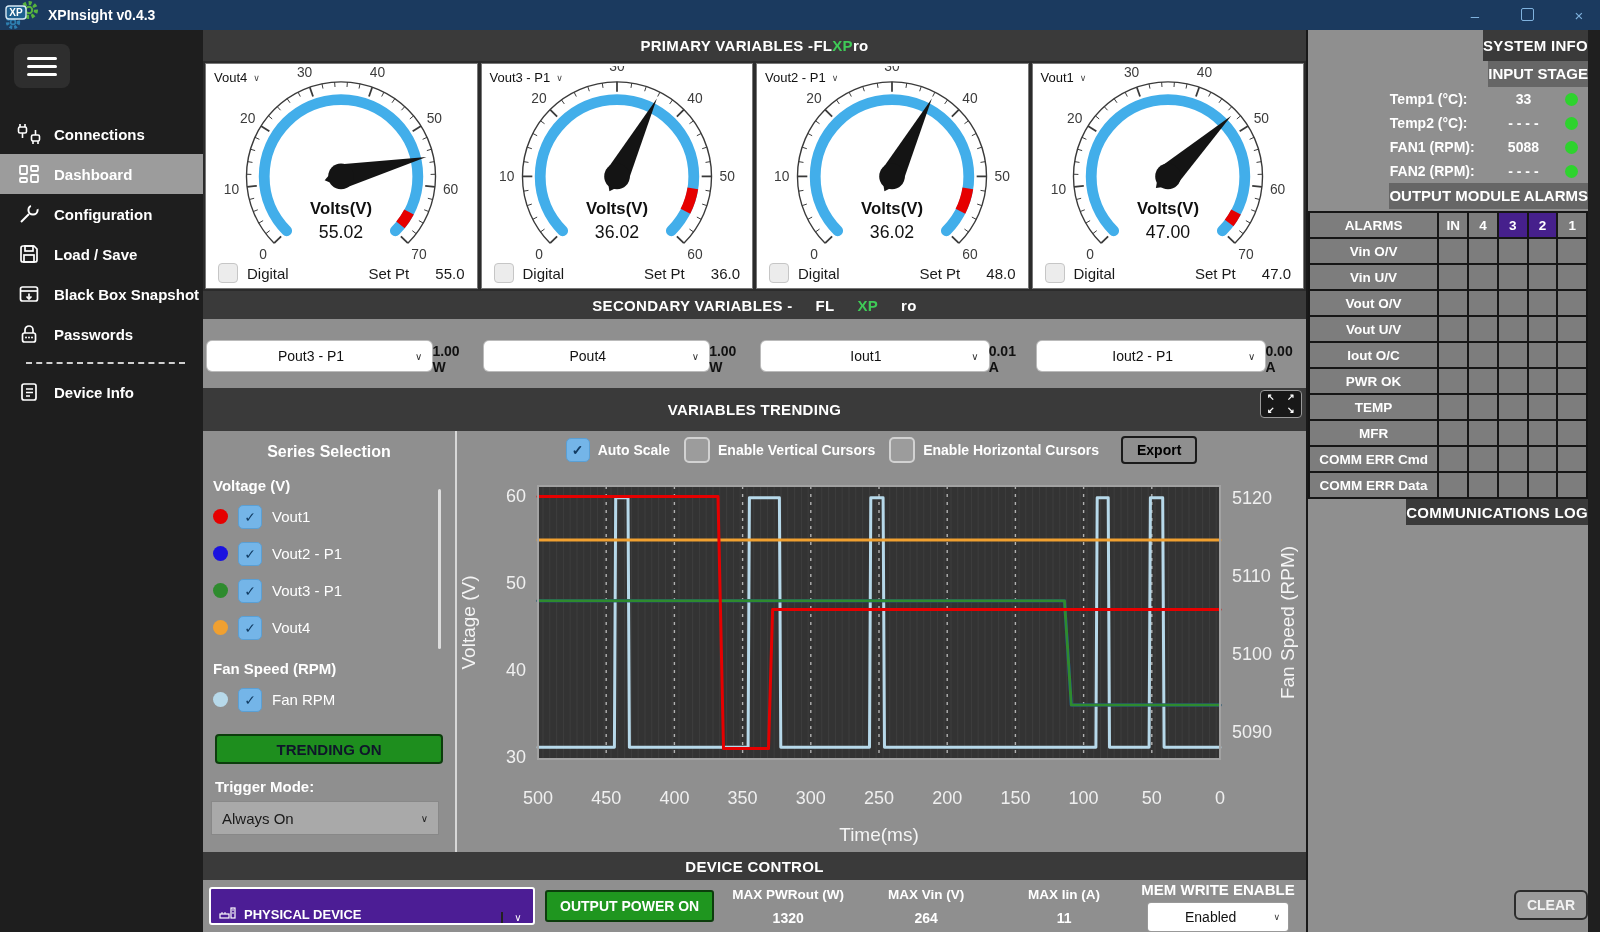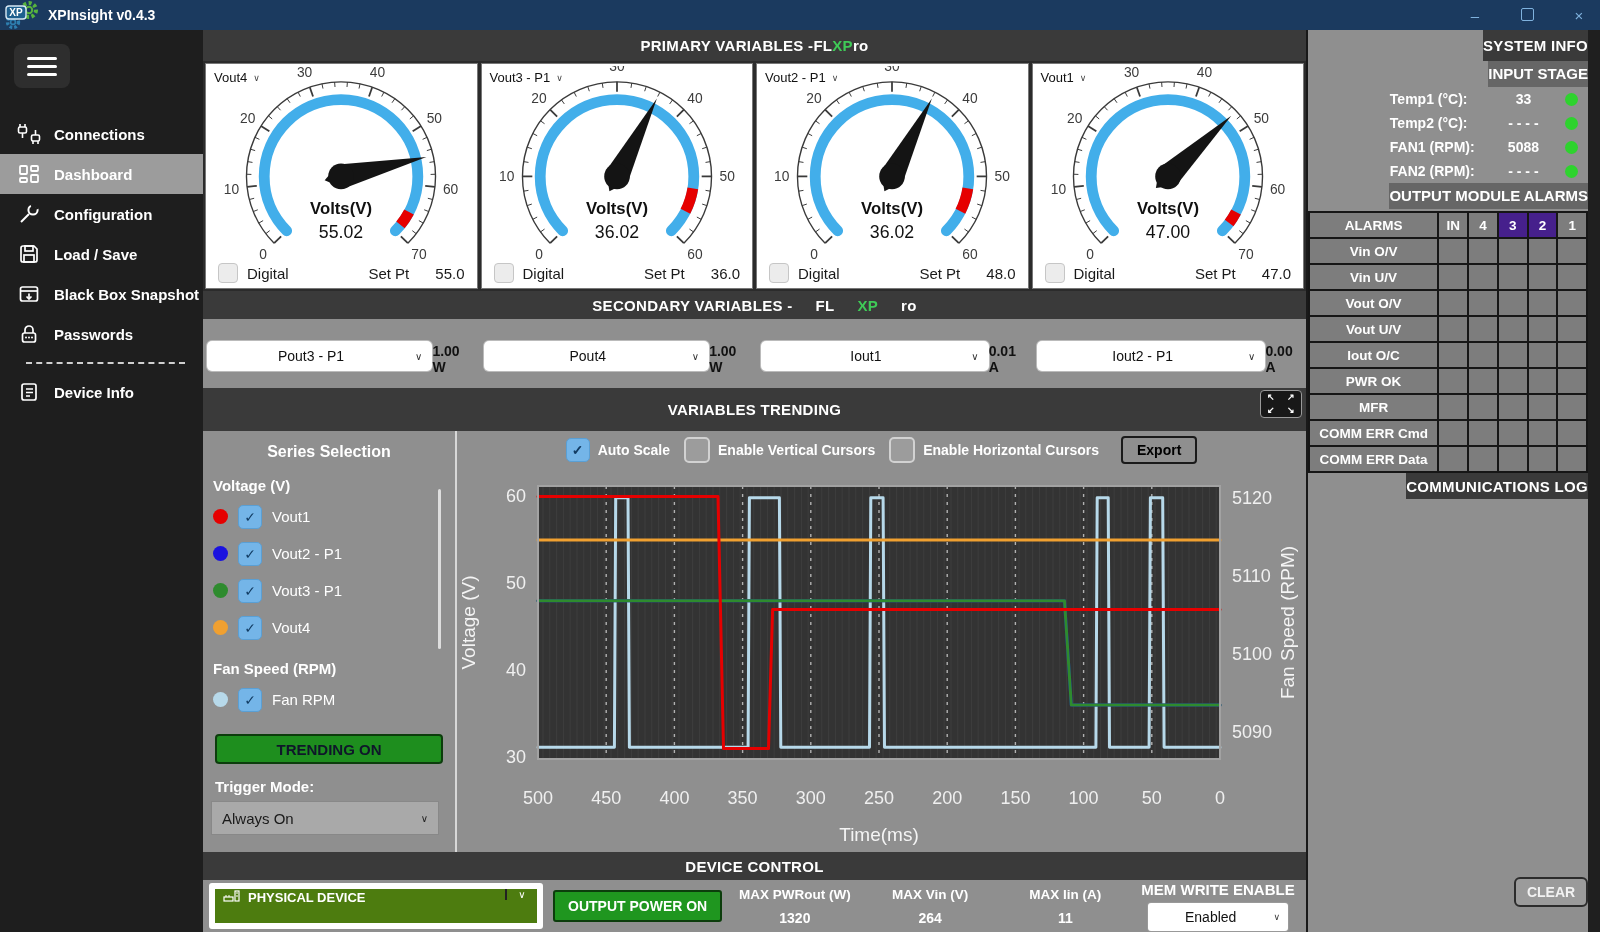--- a/index.html
+++ b/index.html
@@ -64,21 +64,21 @@
   .trend-btn{display:block;margin:16px auto 0 auto;width:228px;height:30px;background:#1e8e1e;border:2px solid #0c3d0c;border-radius:4px;color:#0f172a;font-weight:bold;font-size:15px;font-family:"Liberation Sans",sans-serif;cursor:pointer;}
   .trig-label{font-size:15px;font-weight:bold;margin:14px 0 6px 12px;}
   .trig-select{width:226px;height:32px;margin-left:8px;background:#a9a9a9;border:1px solid #888;display:flex;align-items:center;font-size:15px;color:#1a1a1a;cursor:pointer;}
   .trig-select .lbl{flex:1;padding-left:10px;}
   .trig-select .chev{margin-right:10px;font-size:10px;color:#222;}
   .chart-toolbar{height:38px;display:flex;align-items:center;justify-content:center;gap:14px;color:#fff;font-size:14px;font-weight:bold;flex:none;}
   .tb-item{display:flex;align-items:center;gap:8px;}
   .export-btn{background:transparent;border:2px solid #1a1a1a;border-radius:4px;height:28px;padding:0 14px;font-size:14px;font-weight:bold;color:#000;font-family:"Liberation Sans",sans-serif;margin-left:8px;cursor:pointer;}
   
   .dc-bar{flex:1;background:#8f8f8f;display:flex;align-items:center;padding:0 6px;gap:10px;}
-  .phys-select{width:322px;height:34px;background:#4d7c0f;border:6px solid #ffffff;border-radius:3px;display:flex;align-items:flex-start;color:#fff;cursor:pointer;flex:none;}
+  .phys-select{width:322px;height:34px;background:#4c1d95;border:2px solid #ffffff;border-radius:3px;display:flex;align-items:flex-end;color:#fff;cursor:pointer;flex:none;}
   .phys-main{flex:1;display:flex;align-items:center;gap:7px;padding-left:8px;font-size:13px;font-weight:bold;}
   .phys-chev{width:30px;border-left:2px solid #222;display:flex;align-items:center;justify-content:center;font-size:10px;}
   .power-btn{height:32px;padding:0 13px;background:#1f961f;border:2px solid #0c3d0c;border-radius:3px;color:#fff;font-weight:bold;font-size:14px;font-family:"Liberation Sans",sans-serif;cursor:pointer;flex:none;}
   .metric{flex:1;display:flex;flex-direction:column;align-items:center;gap:8px;color:#fff;}
   .metric .m-lbl{font-size:13.5px;font-weight:bold;}
   .metric .m-val{font-size:14px;font-weight:bold;}
   .mem-block{width:160px;display:flex;flex-direction:column;align-items:center;gap:5px;color:#fff;flex:none;margin-right:2px;}
   .mem-lbl{font-size:15px;font-weight:bold;white-space:nowrap;}
   .mem-select{width:140px;height:28px;background:#fff;border-radius:3px;display:flex;align-items:center;font-size:14px;color:#111;cursor:pointer;box-shadow:0 0 0 1px #999;}
   .mem-select .lbl{flex:1;text-align:center;}
@@ -862,20 +862,28 @@
           </tr>
           <tr>
             <td class="albl">PWR OK</td>
             <td class="acol"><span class="adot"></span></td>
             <td class="acol"><span class="adot"></span></td>
             <td class="acol"><span class="adot"></span></td>
             <td class="acol"><span class="adot"></span></td>
             <td class="acol"><span class="adot"></span></td>
           </tr>
           <tr>
+            <td class="albl">TEMP</td>
+            <td class="acol"><span class="adot"></span></td>
+            <td class="acol"><span class="adot"></span></td>
+            <td class="acol"><span class="adot"></span></td>
+            <td class="acol"><span class="adot"></span></td>
+            <td class="acol"><span class="adot"></span></td>
+          </tr>
+          <tr>
             <td class="albl">MFR</td>
             <td class="acol"><span class="adot"></span></td>
             <td class="acol"><span class="adot"></span></td>
             <td class="acol"><span class="adot"></span></td>
             <td class="acol"><span class="adot"></span></td>
             <td class="acol"><span class="adot"></span></td>
           </tr>
           <tr>
             <td class="albl">COMM ERR Cmd</td>
             <td class="acol"><span class="adot"></span></td>

